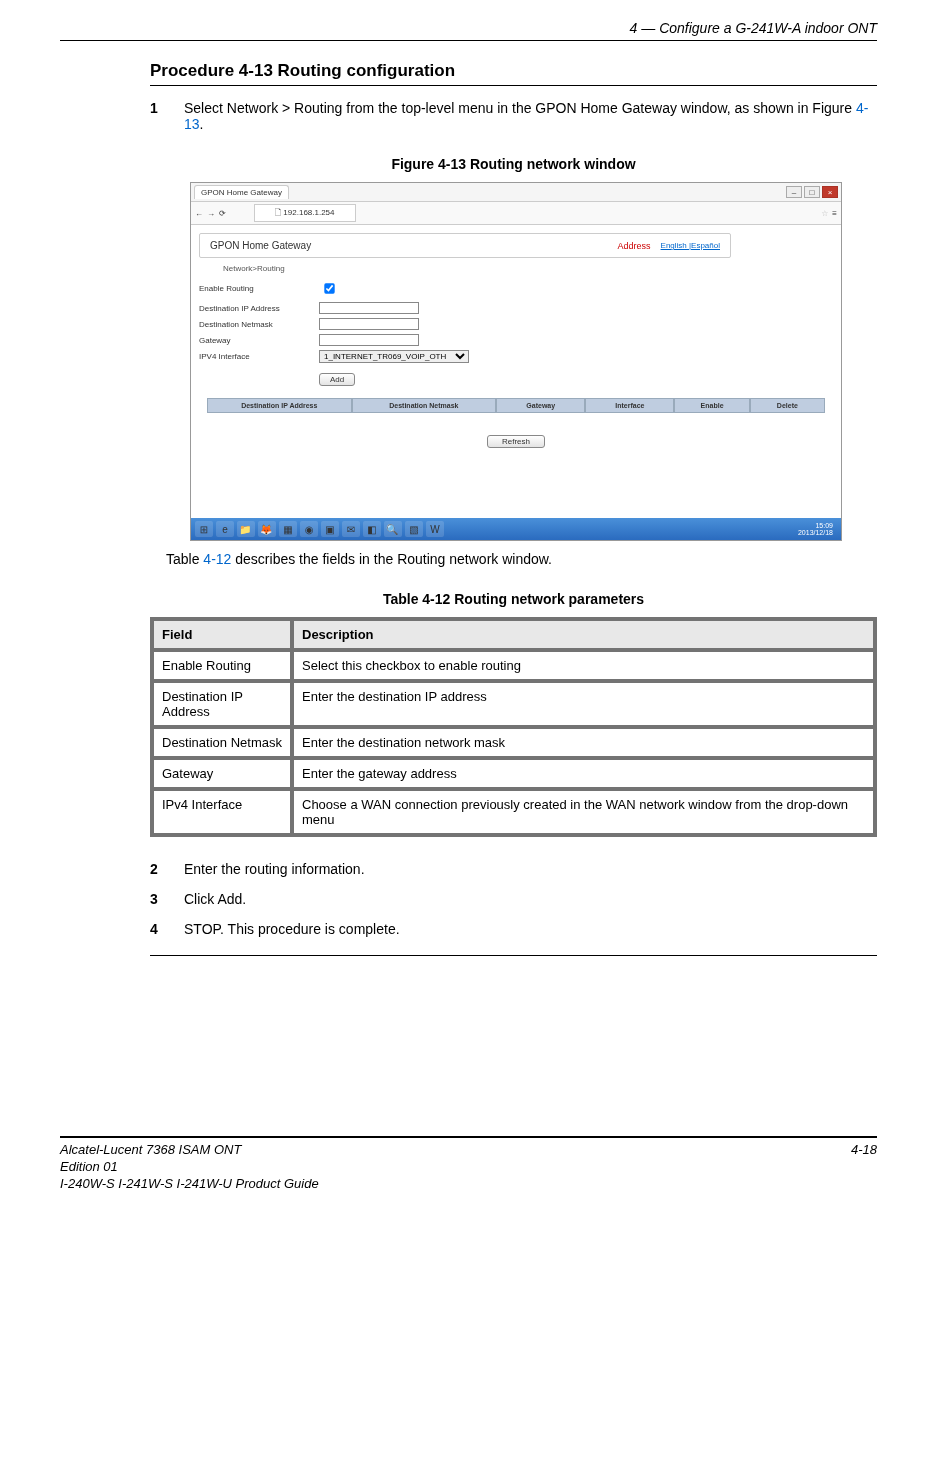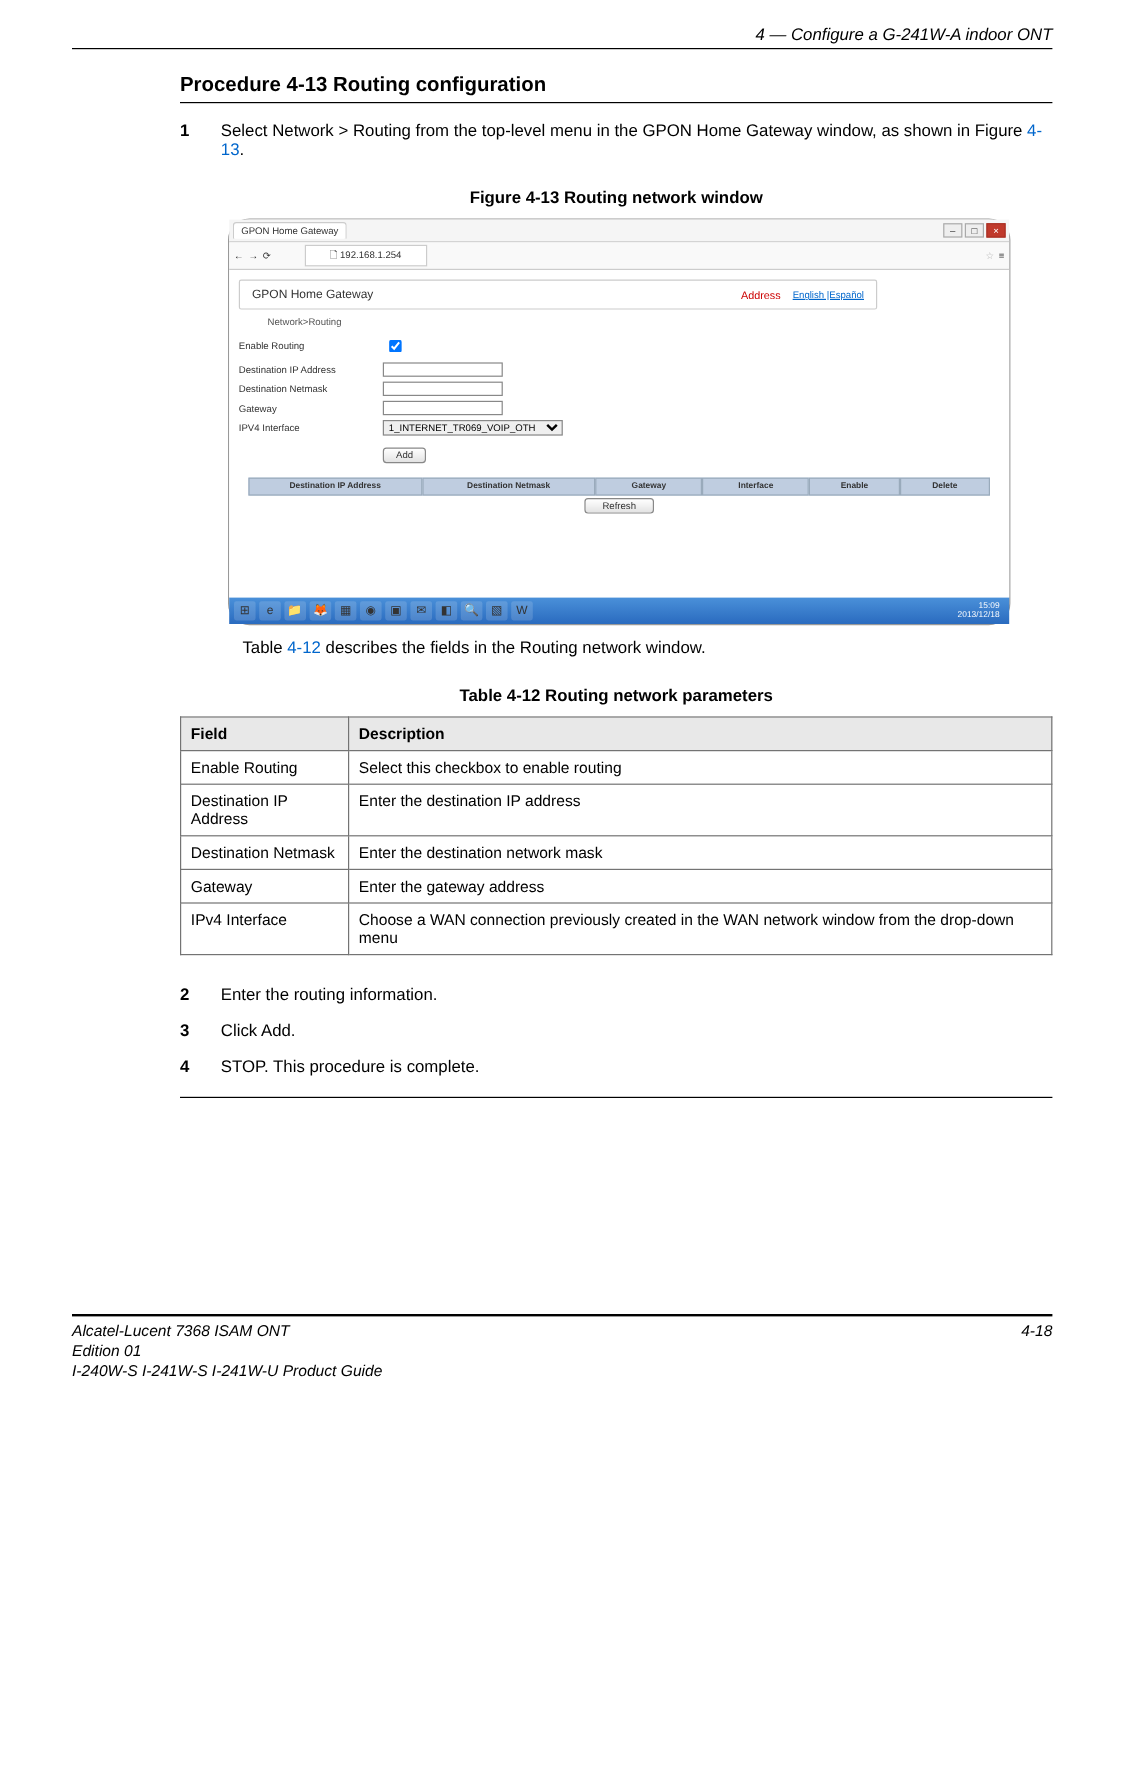--- a/index.html
+++ b/index.html
@@ -68,30 +68,30 @@
   .ss-crumb { margin:4px 0 6px 8px; font-size:8px; color:#555;padding-left:24px; }
   .ss-form { margin:4px 8px; }
   .ss-row { display:flex; align-items:center; margin:4px 0; font-size:8px; }
   .ss-row label { width:120px; }
   .ss-row input[type=text] { width:100px; height:12px; border:1px solid #888; font-size:8px; }
   .ss-row input[type=checkbox] { transform:scale(0.8); }
   .ss-row select { width:150px; font-size:8px; border:1px solid #888; }
   .ss-btn { display:inline-block; border:1px solid #888; border-radius:3px; padding:1px 10px; background:linear-gradient(#fff,#e3e3e3); font-size:8px; margin:6px 0 6px 120px; }
   .ss-table { display:flex; margin:6px 8px 0 8px; font-size:7px; }
   .ss-th { flex:1; background:#bfcde0; border:1px solid #9ab; padding:3px 2px; text-align:center; font-weight:bold; color:#333; }
-  .ss-refresh { text-align:center; margin:2px 0 10px 0; }
+  .ss-refresh { text-align:center; margin:22px 0 10px 0; }
   .ss-refresh .ss-btn { margin:0; padding:1px 14px; }
   .ss-space { height:60px; }
   .ss-taskbar { display:flex; align-items:center; background:linear-gradient(#4a90d9,#2a6bbf); height:22px; padding:0 4px; gap:3px; }
   .ss-taskbar .tb-icon { width:18px; height:16px; background:rgba(255,255,255,0.15); border-radius:2px; display:flex; align-items:center; justify-content:center; font-size:10px; }
   .tb-time { margin-left:auto; color:#fff; font-size:7px; text-align:right; line-height:1; padding:1px 4px; }
   
-  .desc-line { margin:10px 0 0 52px; }
+  .desc-line { margin:10px 0 0 16px; }
   table.param { width:100%; border-collapse:collapse; margin:6px 0 0 0; font-size:13px; }
-  table.param th, table.param td { border:1px solid #737373; padding:6px 8px; text-align:left; vertical-align:top; }
+  table.param th, table.param td { border:4px solid #737373; padding:6px 8px; text-align:left; vertical-align:top; }
   table.param th { background:#e8e8e8; font-weight:bold; }
   table.param .fcol { width:140px; }
   .end-rule { border:none; border-top:1px solid #000; margin:18px 0 0 0; }
   
   .footer-rule { border:none; border-top:2px solid #000; margin:180px 0 4px 0; }
   .footer { display:flex; justify-content:space-between; font-style:italic; font-size:13px; }
   .footer-left { line-height:1.3; }
 </style>
 </head>
 <body>
@@ -108,21 +108,21 @@
     <li>
       <span class="num">1</span>
       <span class="body">
         <span>Select Network &gt; Routing from the top-level menu in the GPON Home Gateway window, as shown in Figure </span><span class="fig-ref">4-13</span><span>.</span>
       </span>
     </li>
   </ol>
 
   <div class="figure-caption">Figure 4-13  Routing network window</div>
 
-  <div class="screenshot" style="margin-left:40px;border-radius:18px;">
+  <div class="screenshot" style="margin-left:40px;">
     <div class="ss-tabbar">
       <span class="ss-tab">GPON Home Gateway</span>
       <span class="ss-winctrl">
         <span>–</span>
         <span>□</span>
         <span class="close">×</span>
       </span>
     </div>
     <div class="ss-addrbar">
       <span>←</span>

